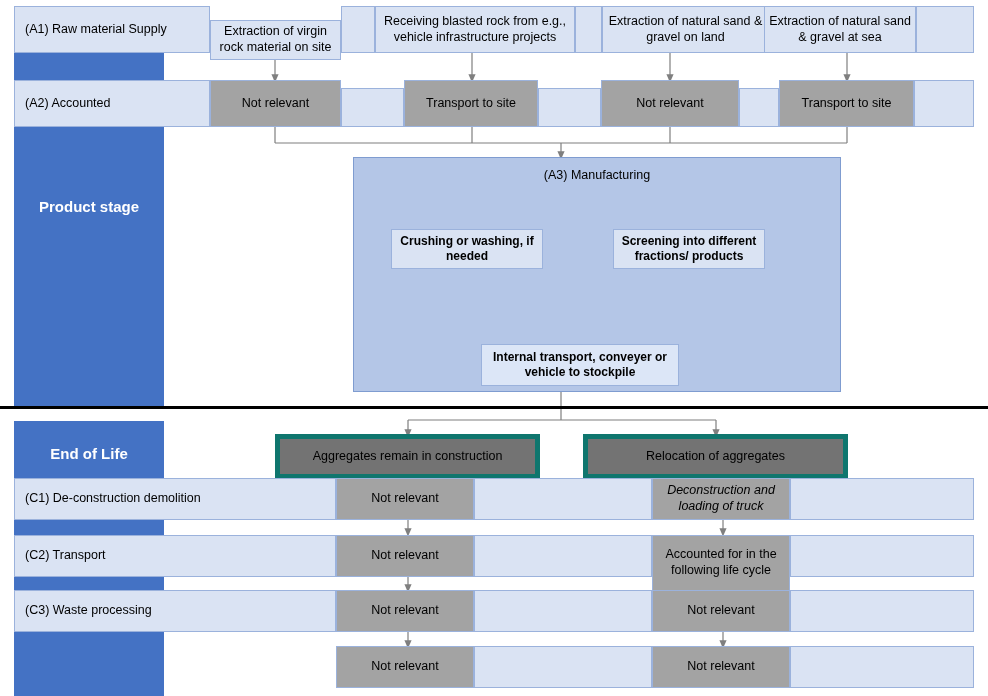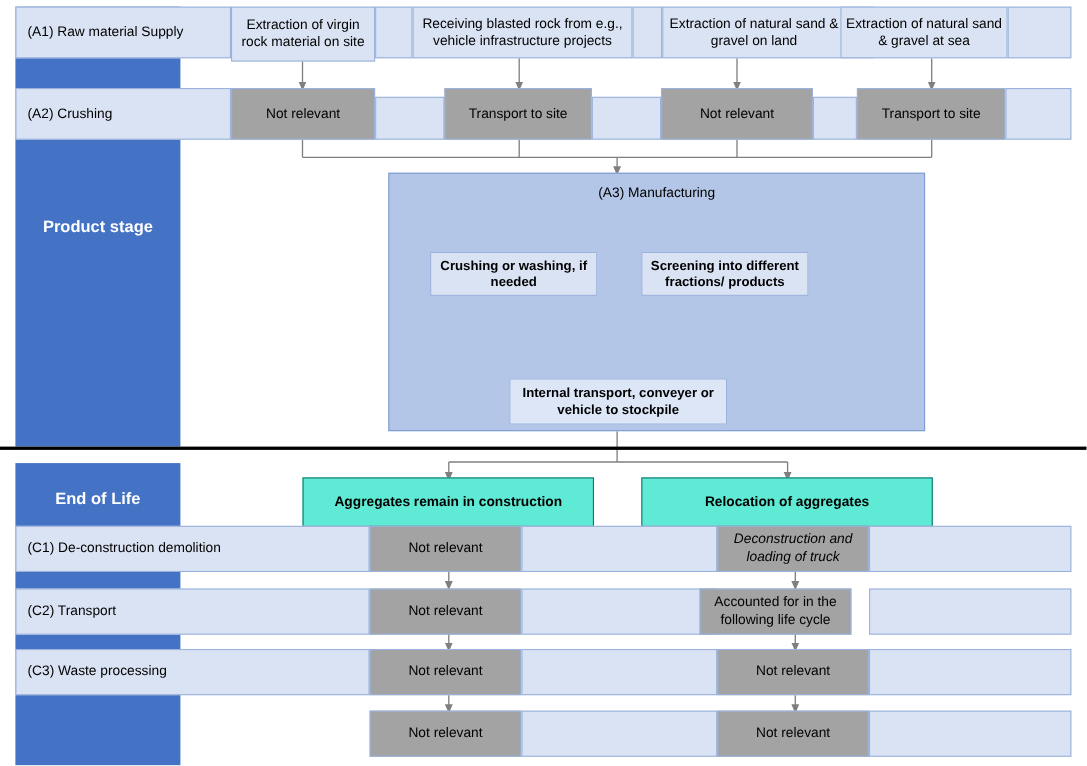--- a/index.html
+++ b/index.html
@@ -46,23 +46,23 @@
   }
   .box.white {
     background: #a3a3a3;
   }
   .box.rowlabel {
     justify-content: flex-start;
     text-align: center;
     padding-left: 10px;
   }
   .box.medium {
-    background: #5eead4;
-    border: 1px solid #0f766e;
-    font-weight: bold;
+    background: #737373;
+    border: 5px solid #0f766e;
+    font-weight: normal;
   }
   .box.mfg {
     background: #b4c6e7;
     border: 1px solid #7f9cd0;
     display: block;
     text-align: center;
   }
   .mfg-title {
     font-size: 12.5px;
     padding-top: 8px;
@@ -70,20 +70,21 @@
   }
   .box.inner {
     background: #dae3f3;
     border: 1px solid #9bb2dc;
     font-weight: bold;
     font-size: 12px;
   }
   .box.inner.light {
     background: #dce6f7;
     font-weight: bold;
+    margin-left: 18px;
   }
 
   .hr-thick {
     background: #000000;
     height: 3px;
   }
 
   svg.arrows {
     position: absolute;
     left: 0;
@@ -143,39 +144,39 @@
   </svg>
 
   <div class="abs stage-band" style="left:14px; top:6px; width:150px; height:400px;">
     <span>Product stage</span>
   </div>
 
   <div class="abs box rowlabel" style="left:14px; top:6px; width:196px; height:47px;">
     <span>(A1) Raw material Supply</span>
   </div>
 
-  <div class="abs box" style="left:210px; top:6px; width:131px; height:50px;">
+  <div class="abs box" style="left:210px; top:20px; width:131px; height:40px;">
     <span>Extraction of virgin rock material on site</span>
   </div>
   <div class="abs box" style="left:341px; top:6px; width:34px; height:47px;"></div>
   <div class="abs box" style="left:375px; top:6px; width:200px; height:47px;">
     <span>Receiving blasted rock from e.g., vehicle infrastructure projects</span>
   </div>
   <div class="abs box" style="left:575px; top:6px; width:27px; height:47px;"></div>
   <div class="abs box" style="left:602px; top:6px; width:167px; height:47px;align-items:center;">
     <span>Extraction of natural sand &amp; gravel on land</span>
   </div>
   <div class="abs box" style="left:769px; top:6px; width:25px; height:47px;"></div>
   <div class="abs box" style="left:764px; top:6px; width:152px; height:47px;">
     <span>Extraction of natural sand &amp; gravel at sea</span>
   </div>
   <div class="abs box" style="left:916px; top:6px; width:58px; height:47px;"></div>
 
   <div class="abs box rowlabel" style="left:14px; top:80px; width:196px; height:47px;">
-    <span>(A2) Crushing</span>
+    <span>(A2) Accounted</span>
   </div>
 
   <div class="abs box white" style="left:210px; top:80px; width:131px; height:47px;">
     <span>Not relevant</span>
   </div>
   <div class="abs box" style="left:341px; top:88px; width:63px; height:39px;"></div>
   <div class="abs box white" style="left:404px; top:80px; width:134px; height:47px;">
     <span>Transport to site</span>
   </div>
   <div class="abs box" style="left:538px; top:88px; width:63px; height:39px;"></div>
@@ -187,21 +188,21 @@
     <span>Transport to site</span>
   </div>
   <div class="abs box" style="left:914px; top:80px; width:60px; height:47px;"></div>
 
   <div class="abs box mfg" style="left:353px; top:157px; width:488px; height:235px;">
     <span class="mfg-title">(A3) Manufacturing</span>
   </div>
   <div class="abs box inner" style="left:391px; top:229px; width:152px; height:40px;">
     <span>Crushing or washing, if needed</span>
   </div>
-  <div class="abs box inner" style="left:583px; top:229px; width:152px; height:40px;">
+  <div class="abs box inner" style="left:613px; top:229px; width:152px; height:40px;">
     <span>Screening into different fractions/ products</span>
   </div>
   <div class="abs box inner light" style="left:463px; top:344px; width:198px; height:42px;">
     <span>Internal transport, conveyer or vehicle to stockpile</span>
   </div>
 
   <div class="abs hr-thick" style="left:0px; top:406px; width:988px;"></div>
 
   <div class="abs stage-band" style="left:14px; top:421px; width:150px; height:275px;">
     <span style="margin-top:-210px;">End of Life</span>
@@ -226,21 +227,21 @@
   </div>
   <div class="abs box" style="left:790px; top:478px; width:184px; height:42px;"></div>
 
   <div class="abs box rowlabel" style="left:14px; top:535px; width:322px; height:42px;">
     <span>(C2) Transport</span>
   </div>
   <div class="abs box white" style="left:336px; top:535px; width:138px; height:42px;">
     <span>Not relevant</span>
   </div>
   <div class="abs box" style="left:474px; top:535px; width:178px; height:42px;"></div>
-  <div class="abs box white" style="left:636px; top:535px; width:138px; height:42px;">
+  <div class="abs box white" style="left:652px; top:535px; width:138px; height:56px;">
     <span>Accounted for in the following life cycle</span>
   </div>
   <div class="abs box" style="left:790px; top:535px; width:184px; height:42px;"></div>
 
   <div class="abs box rowlabel" style="left:14px; top:590px; width:322px; height:42px;">
     <span>(C3) Waste processing</span>
   </div>
   <div class="abs box white" style="left:336px; top:590px; width:138px; height:42px;">
     <span>Not relevant</span>
   </div>

